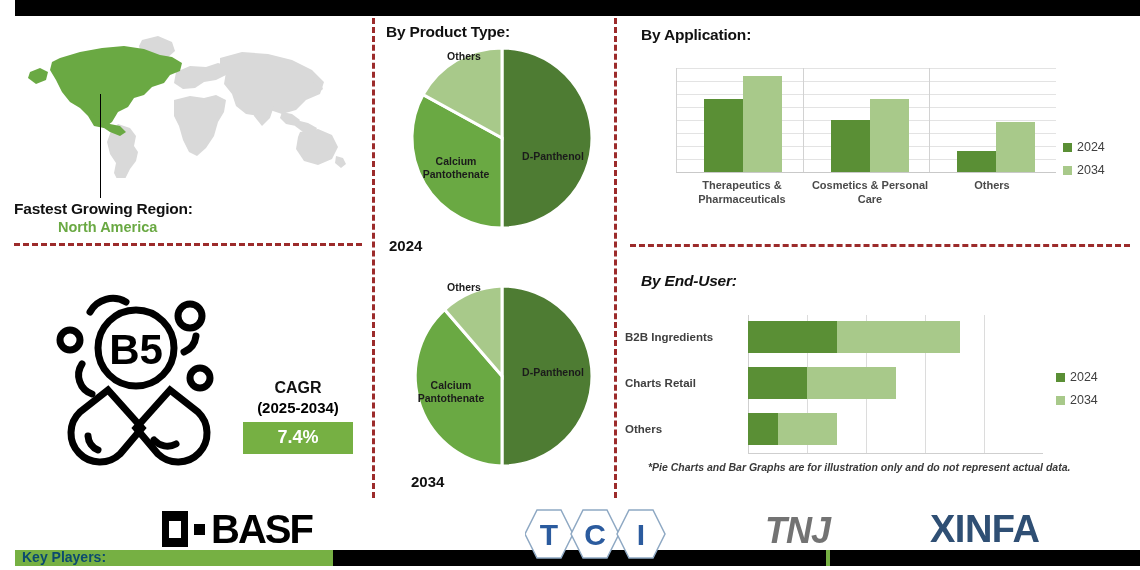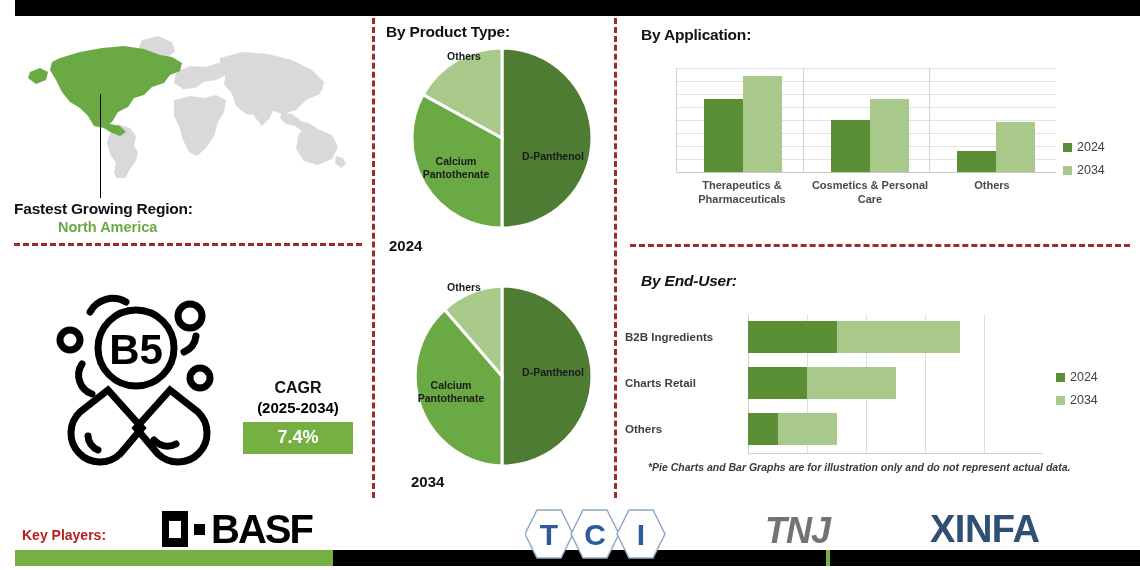--- a/index.html
+++ b/index.html
@@ -53,21 +53,21 @@
   .bar { position: absolute; bottom: 0; }
   .cat-lbl { position: absolute; text-align: center; font-size: 11px; font-weight: bold; color: #4a4a4a; line-height: 14px; }
   .legend { position: absolute; font-size: 12.5px; color: #404040; }
   .legend-row { display: flex; align-items: center; margin-bottom: 9px; }
   .legend-sw { width: 9px; height: 9px; margin-right: 5px; display: inline-block; }
   .hbar-lbl { position: absolute; font-size: 11.5px; font-weight: bold; color: #3f3f3f; }
   .hbar-seg { position: absolute; }
   .footnote { position: absolute; font-size: 10.5px; font-style: italic; font-weight: bold; color: #3a3a3a; }
 
   
-  .kp-label { position: absolute; left: 22px; top: 527px; font-size: 14px; font-weight: bold; color: #b91c1c; }
+  .kp-label { position: absolute; left: 22px; top: 549px; font-size: 14px; font-weight: bold; color: #0c4a6e; }
   .logo { position: absolute; }
   .basf { left: 162px; top: 511px; display: flex; align-items: center; }
   .basf-sq { width: 26px; height: 36px; background: #000; position: relative; }
   .basf-sq::after { content: ""; position: absolute; left: 7px; top: 10px; width: 12px; height: 17px; background: #fff; }
   .basf-dot { width: 11px; height: 11px; background: #000; margin: 0 6px; }
   .basf-txt { font-family: "Liberation Sans", sans-serif; font-size: 40px; font-weight: bold; letter-spacing: -2px; color: #000; line-height: 36px; }
   .dsm { left: 344px; top: 513px; display: flex; align-items: center; }
   .dsm-txt { font-size: 26px; font-weight: bold; color: #1f5fa8; letter-spacing: -0.5px; margin-left: 4px; }
   .tci { left: 525px; top: 505px; }
   .tnj { left: 765px; top: 510px; font-size: 36px; font-style: italic; font-weight: bold; color: #737373; letter-spacing: -1px; }

